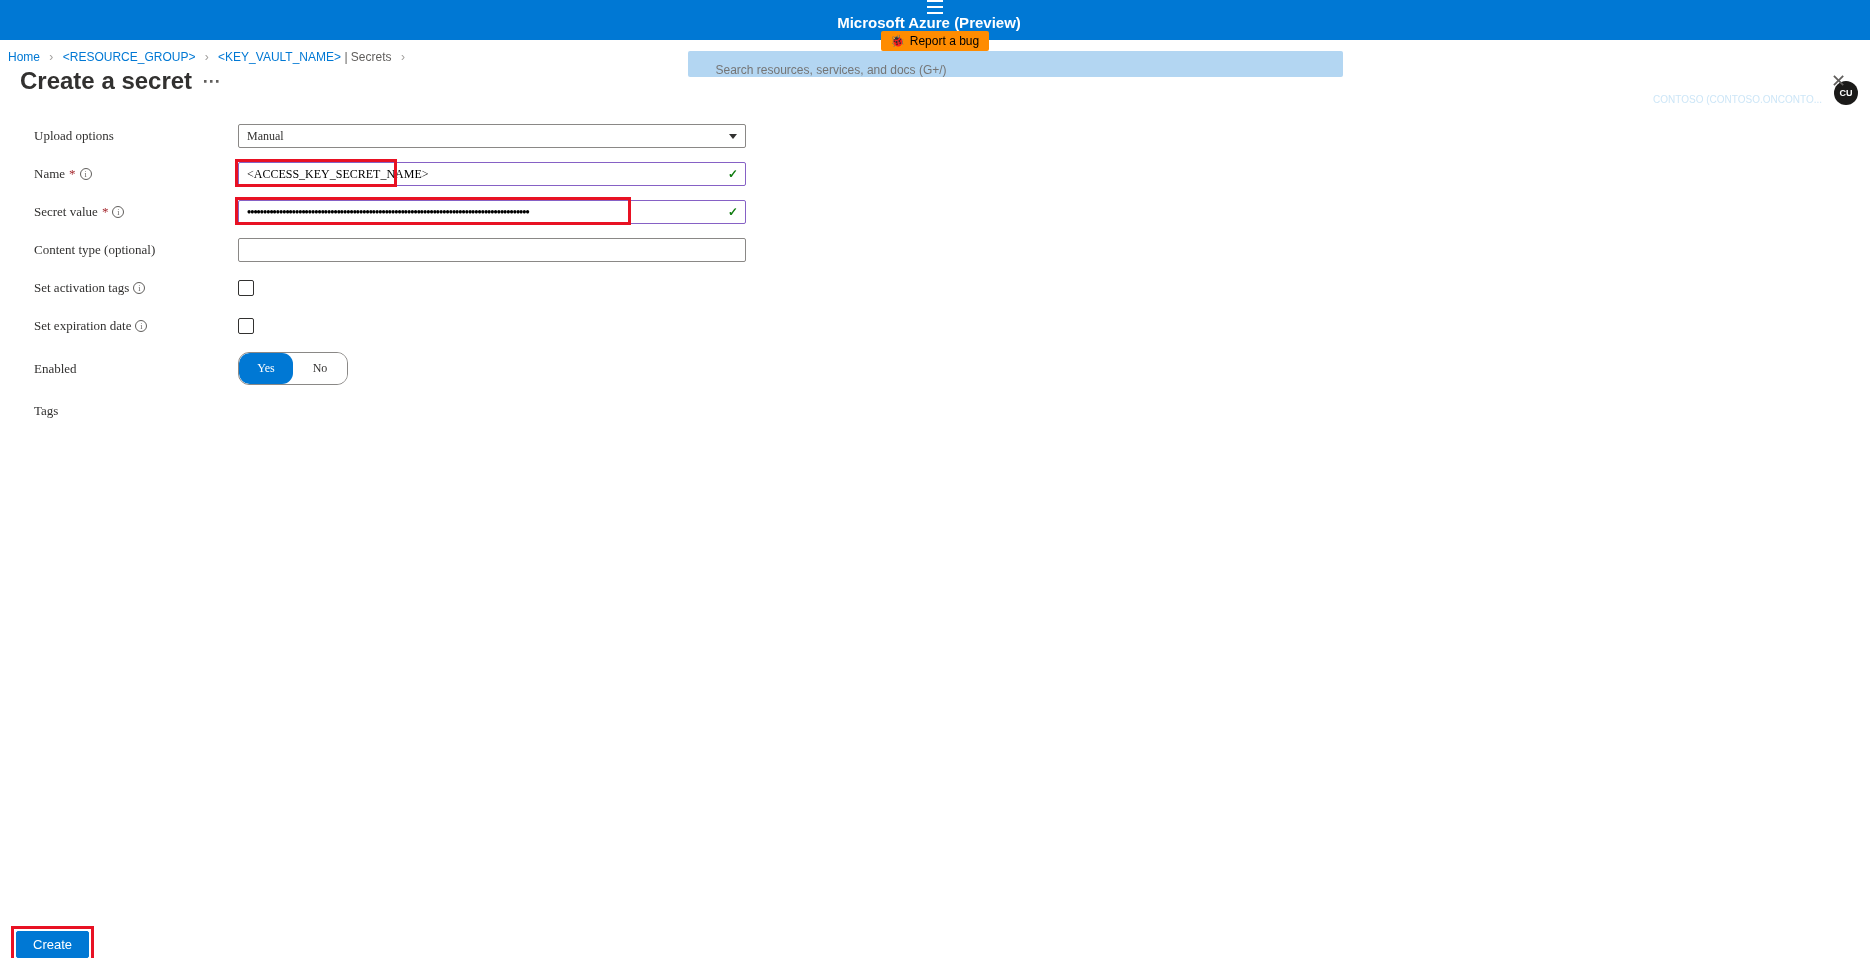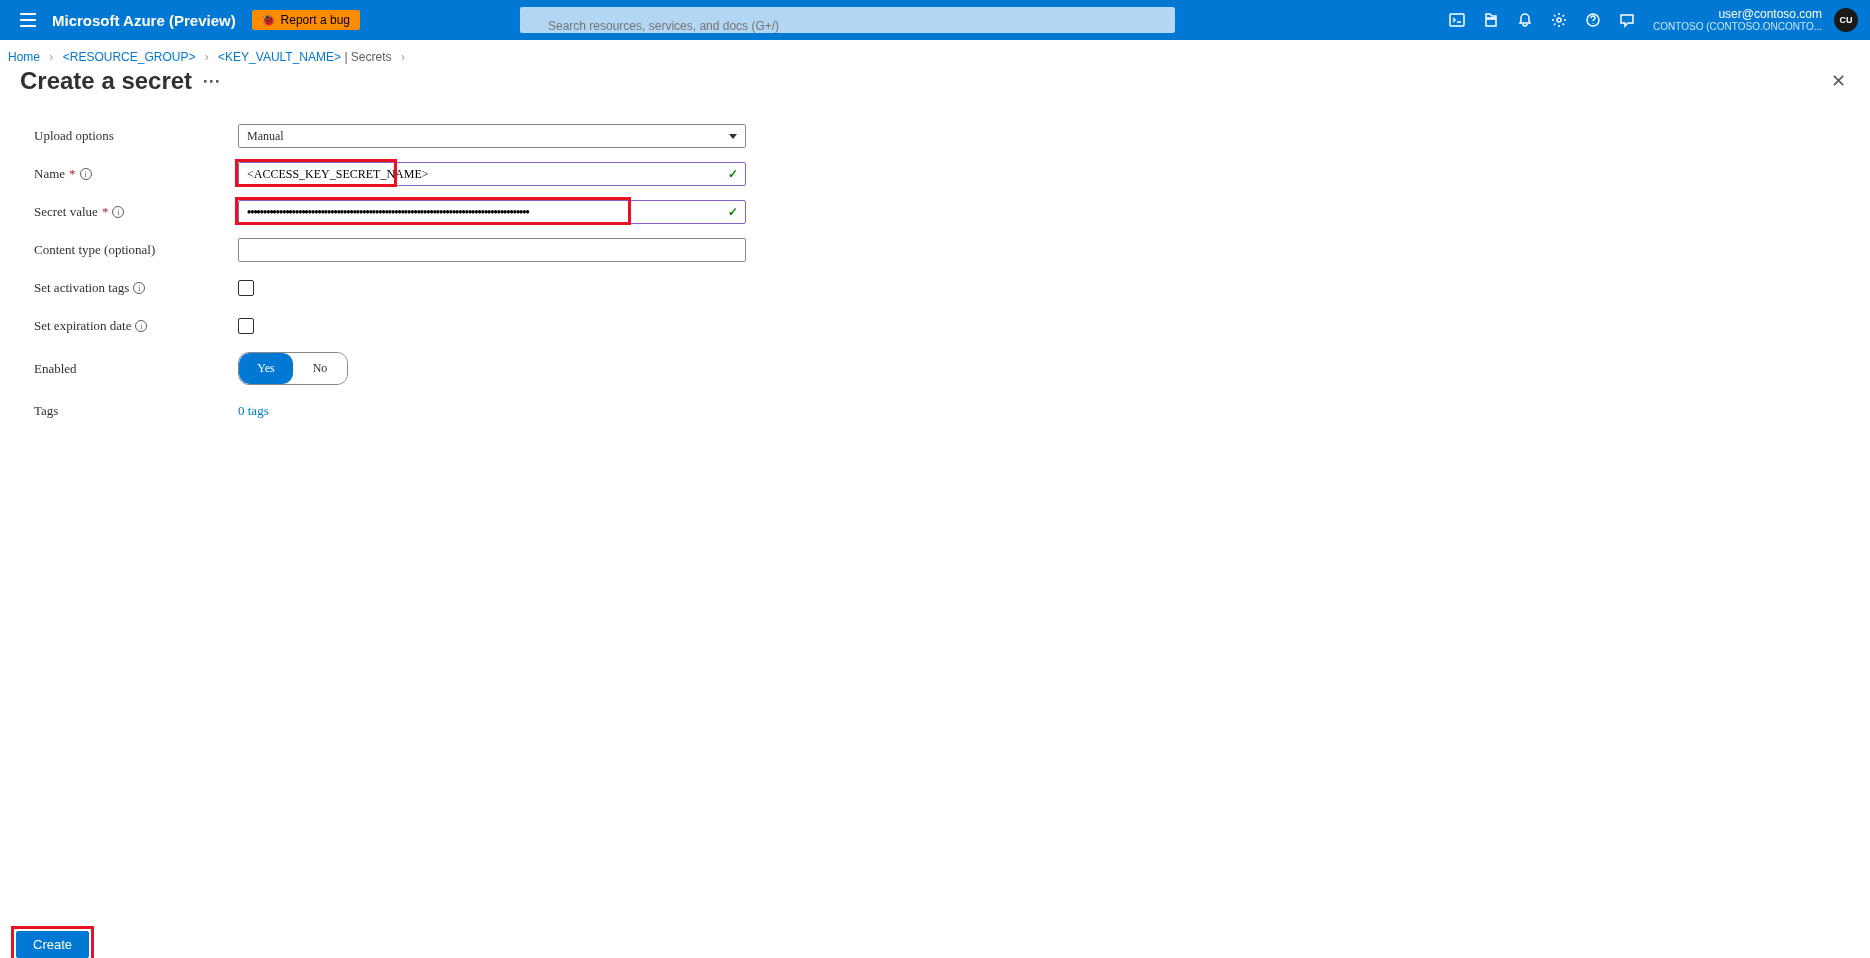--- a/index.html
+++ b/index.html
@@ -1,19 +1,19 @@
 <!DOCTYPE html>
 <html><head>
 <meta charset="utf-8">
 <style>
   * { box-sizing: border-box; margin: 0; padding: 0; }
   body { font-family: "Segoe UI", Arial, sans-serif; font-size: 13px; color: #323130; background: #fff; width:1870px; height:958px; overflow:hidden; }
   
   
-  .topbar { background:#0078d4; height:40px; display:flex; align-items:center; color:#fff; padding:0 8px; }
+  .topbar { background:#0078d4; height:40px; display:flex; align-items:center; color:#fff; padding:0 8px;flex-direction:column; }
   .hamburger { width:24px; height:24px; display:flex; flex-direction:column; justify-content:center; gap:4px; cursor:pointer; margin:0 8px; }
   .hamburger span { height:2px; background:#fff; width:16px; margin:0 auto;}
   .brand { font-weight:600; font-size:15px; margin-left:4px; margin-right:16px; white-space:nowrap;}
   .bug-btn { background:#ff8c00; color:#000; padding:3px 10px; font-size:12px; border-radius:2px; display:flex; align-items:center; gap:4px; cursor:pointer; }
   .search-wrap { flex:0 0 auto; margin-left:160px; width:655px; }
   .search-box { width:100%; background:#b3d6f2; border:none; border-radius:2px; height:26px; padding:12px 8px 0 28px; font-size:12px; color:#333; position:relative; }
   .search-container { position:relative; }
   .search-container .s-icon { position:absolute; left:8px; top:5px; color:#333; font-size:12px; }
   .topbar-right { margin-left:auto; display:flex; align-items:center; gap:6px; }
   .ticons { display:flex; gap:2px; }
@@ -223,23 +223,20 @@
     <div class="form-control toggle-wrap">
       <div class="toggle">
         <div class="opt on">Yes</div>
         <div class="opt off">No</div>
       </div>
     </div>
   </div>
 
   <div class="form-row">
     <div class="form-label">Tags</div>
-    <div class="form-control">
-      <span class="link">0 tags</span>
-    </div>
   </div>
 
 </div>
 
 <div class="footer">
   <div class="footer-inner">
     <button class="create-btn">Create</button>
     <div class="hl-create"></div>
   </div>
 </div>

